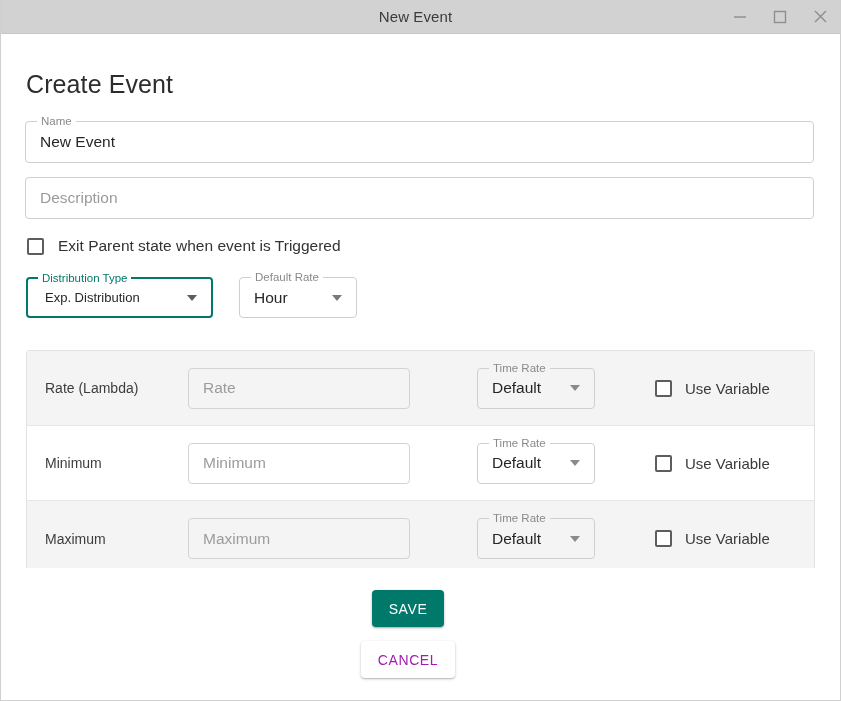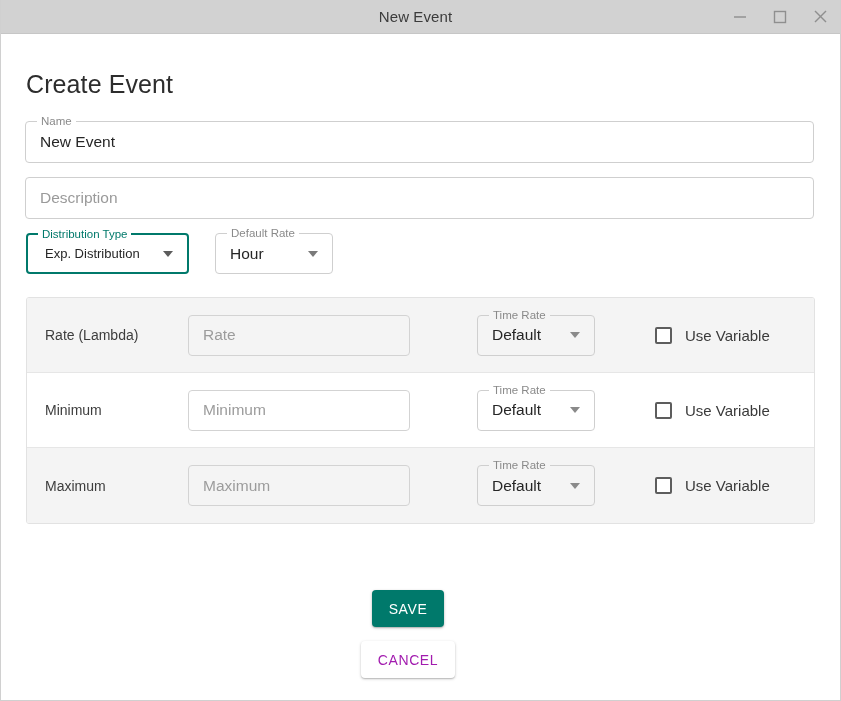--- a/index.html
+++ b/index.html
@@ -142,21 +142,21 @@
   }
 
   
   .dist-row {
     display: flex;
     align-items: flex-start;
     gap: 26px;
     margin-bottom: 20px;
     margin-left: 1px;
   }
-  .dist-type { width: 163px; height: 41px; margin-bottom: 3px; padding-left: 17px; }
+  .dist-type { width: 187px; height: 41px; margin-bottom: 12px; padding-left: 17px; }
   .dist-type .value { font-size: 13px; }
   .default-rate { width: 118px; height: 41px; margin-bottom: 0; }
   .default-rate .value { font-size: 15.5px; text-align: center; }
 
   
   .table {
     border: 1px solid #e2e2e2;
     border-radius: 3px;
     width: 789px;
     margin-left: 1px;
@@ -283,20 +283,24 @@
 
     <div class="ofield field-full">
       <span class="legend">Name</span>
       <span class="value">New Event</span>
     </div>
 
     <div class="ofield plain field-full">
       <span class="value placeholder">Description</span>
     </div>
 
+    <div class="cb-row">
+      <span class="checkbox"></span>
+      <span class="cb-label">Exit Parent state when event is Triggered</span>
+    </div>
 
     <div class="dist-row">
       <div class="ofield focused dist-type">
         <span class="legend">Distribution Type</span>
         <span class="value">Exp. Distribution</span>
         <span class="caret">
           <svg width="10" height="6" viewBox="0 0 10 6">
               <path d="M0 0 L5 6 L10 0 Z" fill="#5c5c5c"></path>
             </svg>
         </span>

